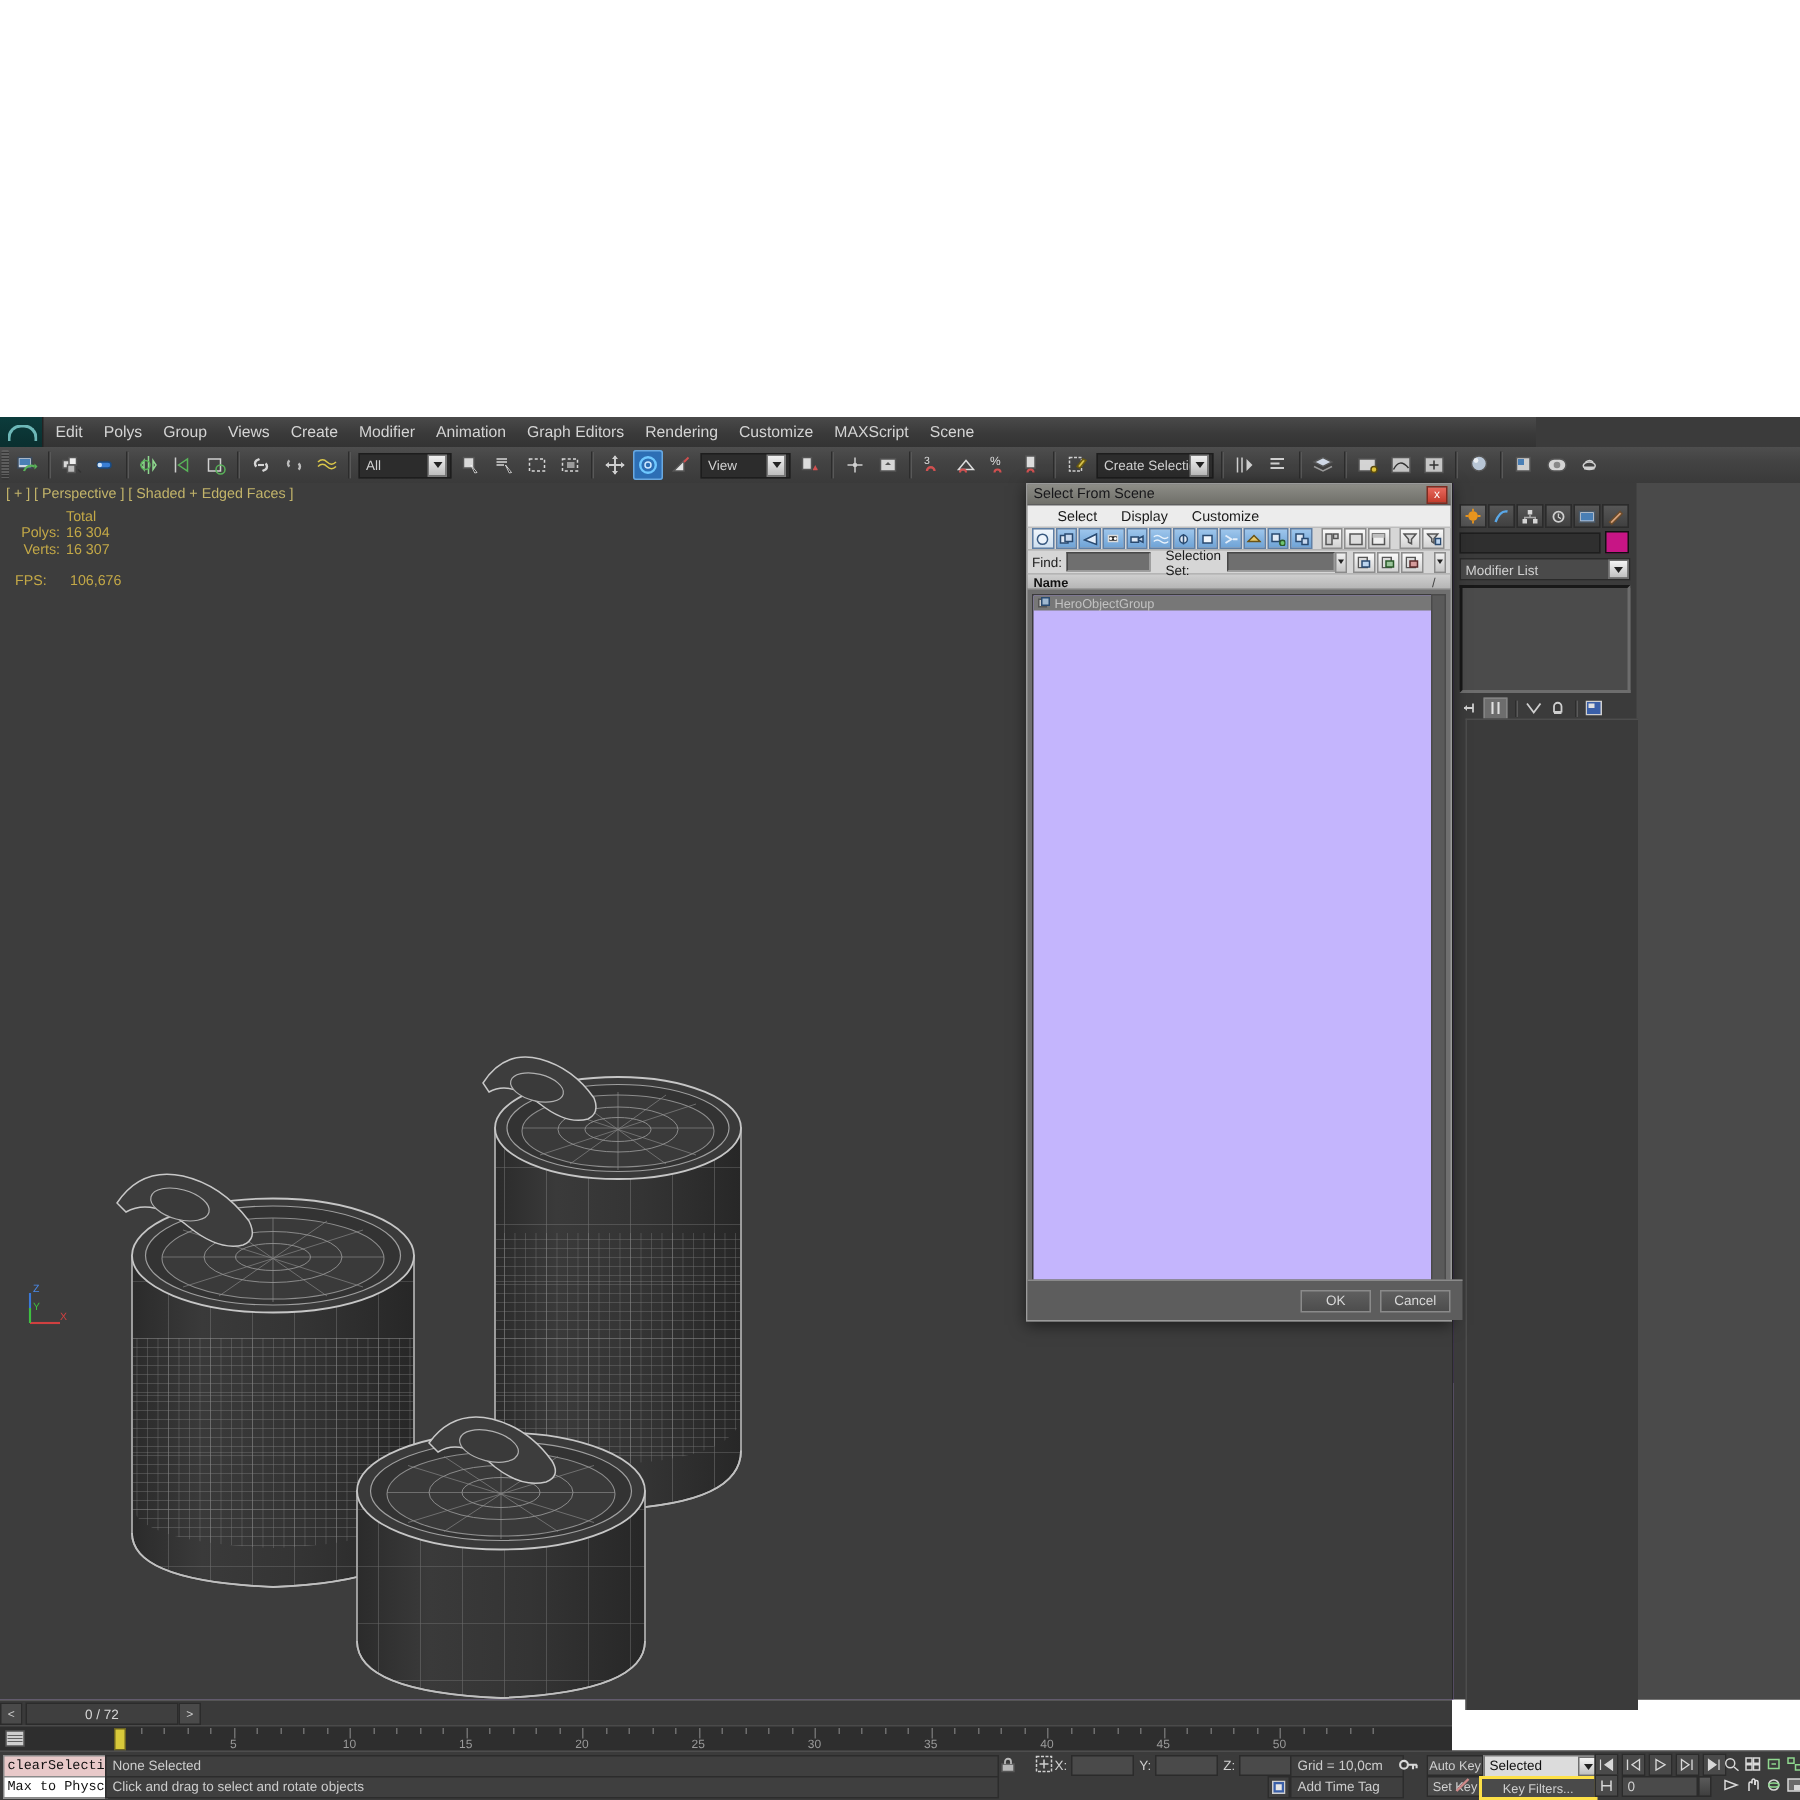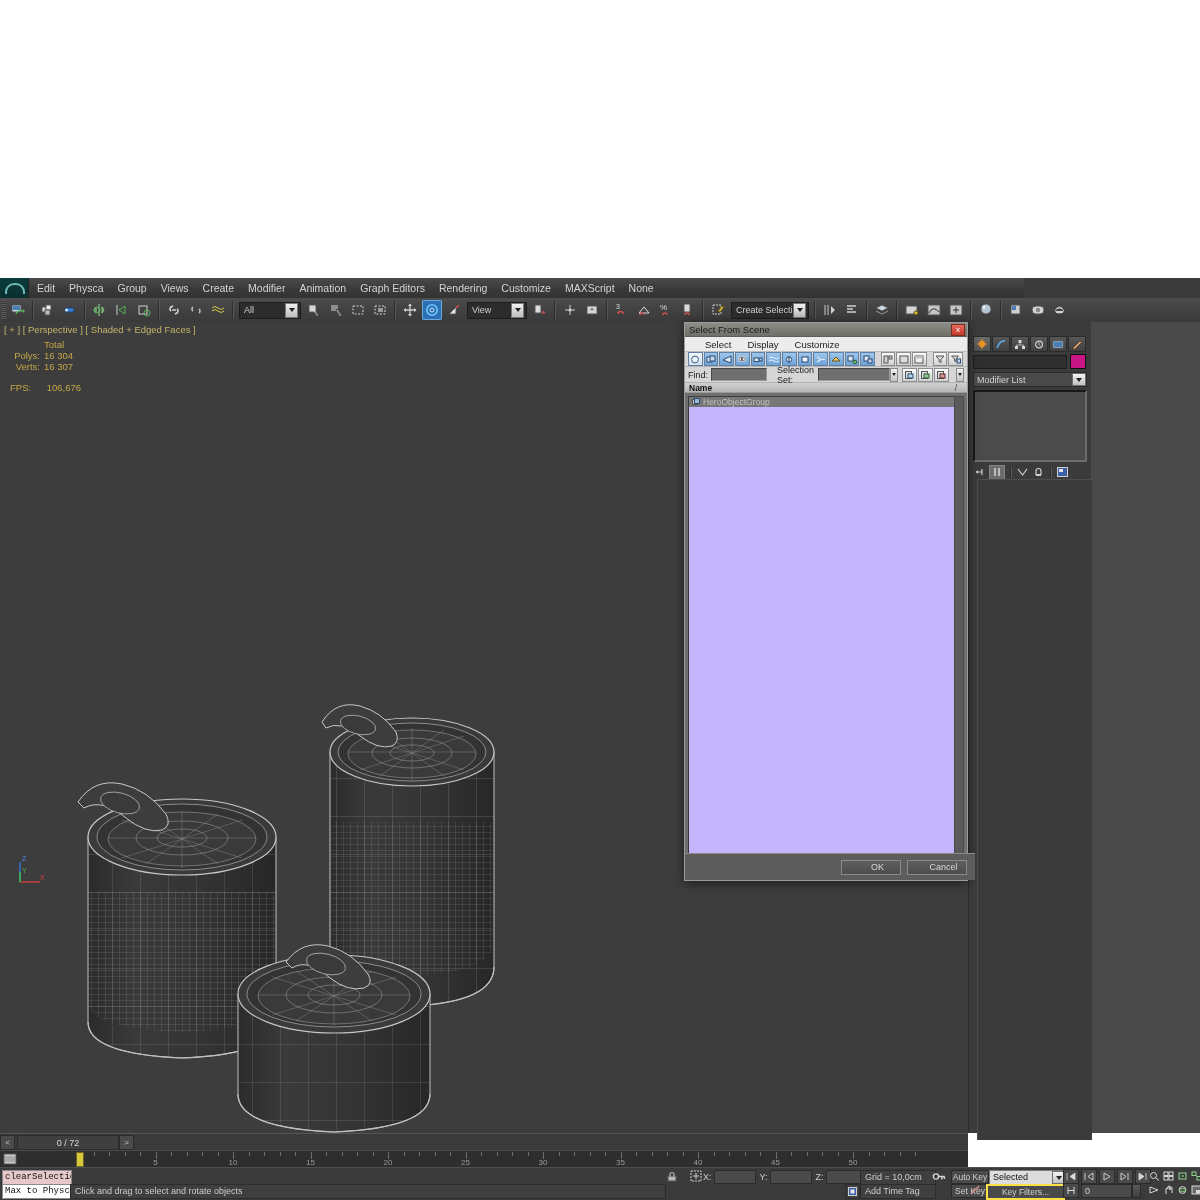--- a/index.html
+++ b/index.html
@@ -168,43 +168,43 @@
     display:flex;align-items:center;font-size:8.5px;color:#111;font-weight:bold;padding-left:4px;}
   .dlg-list{position:absolute;left:3px;top:73px;width:268px;height:466px;background:#c4b5fd;
     border:1px inset #8f8f8f;overflow:hidden;}
   .listrow{height:10px;display:flex;align-items:center;padding-left:2px;font-size:8.5px;color:#c2c2c2;
     background:#777777;}
   .listrow .ic{width:9px;height:9px;margin-right:3px;display:flex;align-items:center;justify-content:center;}
   .dlg-footer{position:absolute;left:0;bottom:0;width:282px;height:26px;background:#5d5d5d;
     border-top:1px solid #8a8a8a;display:flex;align-items:center;justify-content:flex-end;padding-right:8px;}
   .dlg-btn{width:45px;height:13px;background:linear-gradient(180deg,#5f5f5f,#4d4d4d);
     border:1px solid #8a8a8a;color:#d8d8d8;font-size:9px;display:flex;align-items:center;justify-content:center;
-    margin-left:6px;padding-left:13px;}
+    margin-left:6px;}
   .dlg-scrollv{position:absolute;right:3px;top:73px;width:8px;height:466px;background:#5a5a5a;border:1px solid #4a4a4a;}
 </style>
 </head>
 <body>
 
 <div id="app">
 
   <div class="menubar">
     <div class="logo"></div>
     <div class="menuitems" id="menuitems">
         <span>Edit</span>
-        <span>Physca</span>
+        <span>Polys</span>
         <span>Group</span>
         <span>Views</span>
         <span>Create</span>
         <span>Modifier</span>
         <span>Animation</span>
         <span>Graph Editors</span>
         <span>Rendering</span>
         <span>Customize</span>
         <span>MAXScript</span>
-        <span>None</span>
+        <span>Scene</span>
       </div>
   </div>
 
   <div class="toolbar">
     <div class="tb-grip"></div>
     <div class="tbtn">
       <svg width="16" height="16" viewBox="0 0 16 16">
           <rect x="2" y="3" width="9" height="7" fill="#cfd8e6" stroke="#3a4a5c"></rect>
           <rect x="3" y="4" width="7" height="4" fill="#4a7fb5"></rect>
           <path d="M6 12a5 5 0 0 1 7-3" stroke="#59b359" fill="none" stroke-width="1.5"></path>
@@ -720,20 +720,21 @@
         <div class="ticklbl" style="left: 698px;">40</div>
         <div class="ticklbl" style="left: 775.5px;">45</div>
         <div class="ticklbl" style="left: 853px;">50</div>
       </div>
     <div class="keyslider"></div>
   </div>
 
   <div class="statusbar">
     <div class="ms-listener">clearSelectio</div>
     <div class="ms-listener2">Max to Physca</div>
+    <div class="sb-sel">None Selected</div>
     <div class="sb-prompt">Click and drag to select and rotate objects</div>
 
     <svg class="sb-lock" viewBox="0 0 12 11">
       <rect x="2" y="5" width="8" height="5" fill="#b8b8b8" stroke="#555"></rect>
       <path d="M4 5V3.5a2 2 0 0 1 4 0V5" fill="none" stroke="#b8b8b8" stroke-width="1.2"></path>
     </svg>
     <svg class="sb-xform" viewBox="0 0 12 12">
       <rect x="1" y="1" width="10" height="10" fill="none" stroke="#cfcfcf" stroke-dasharray="2 1"></rect>
       <path d="M6 3v6M3 6h6" stroke="#cfcfcf"></path>
     </svg>

